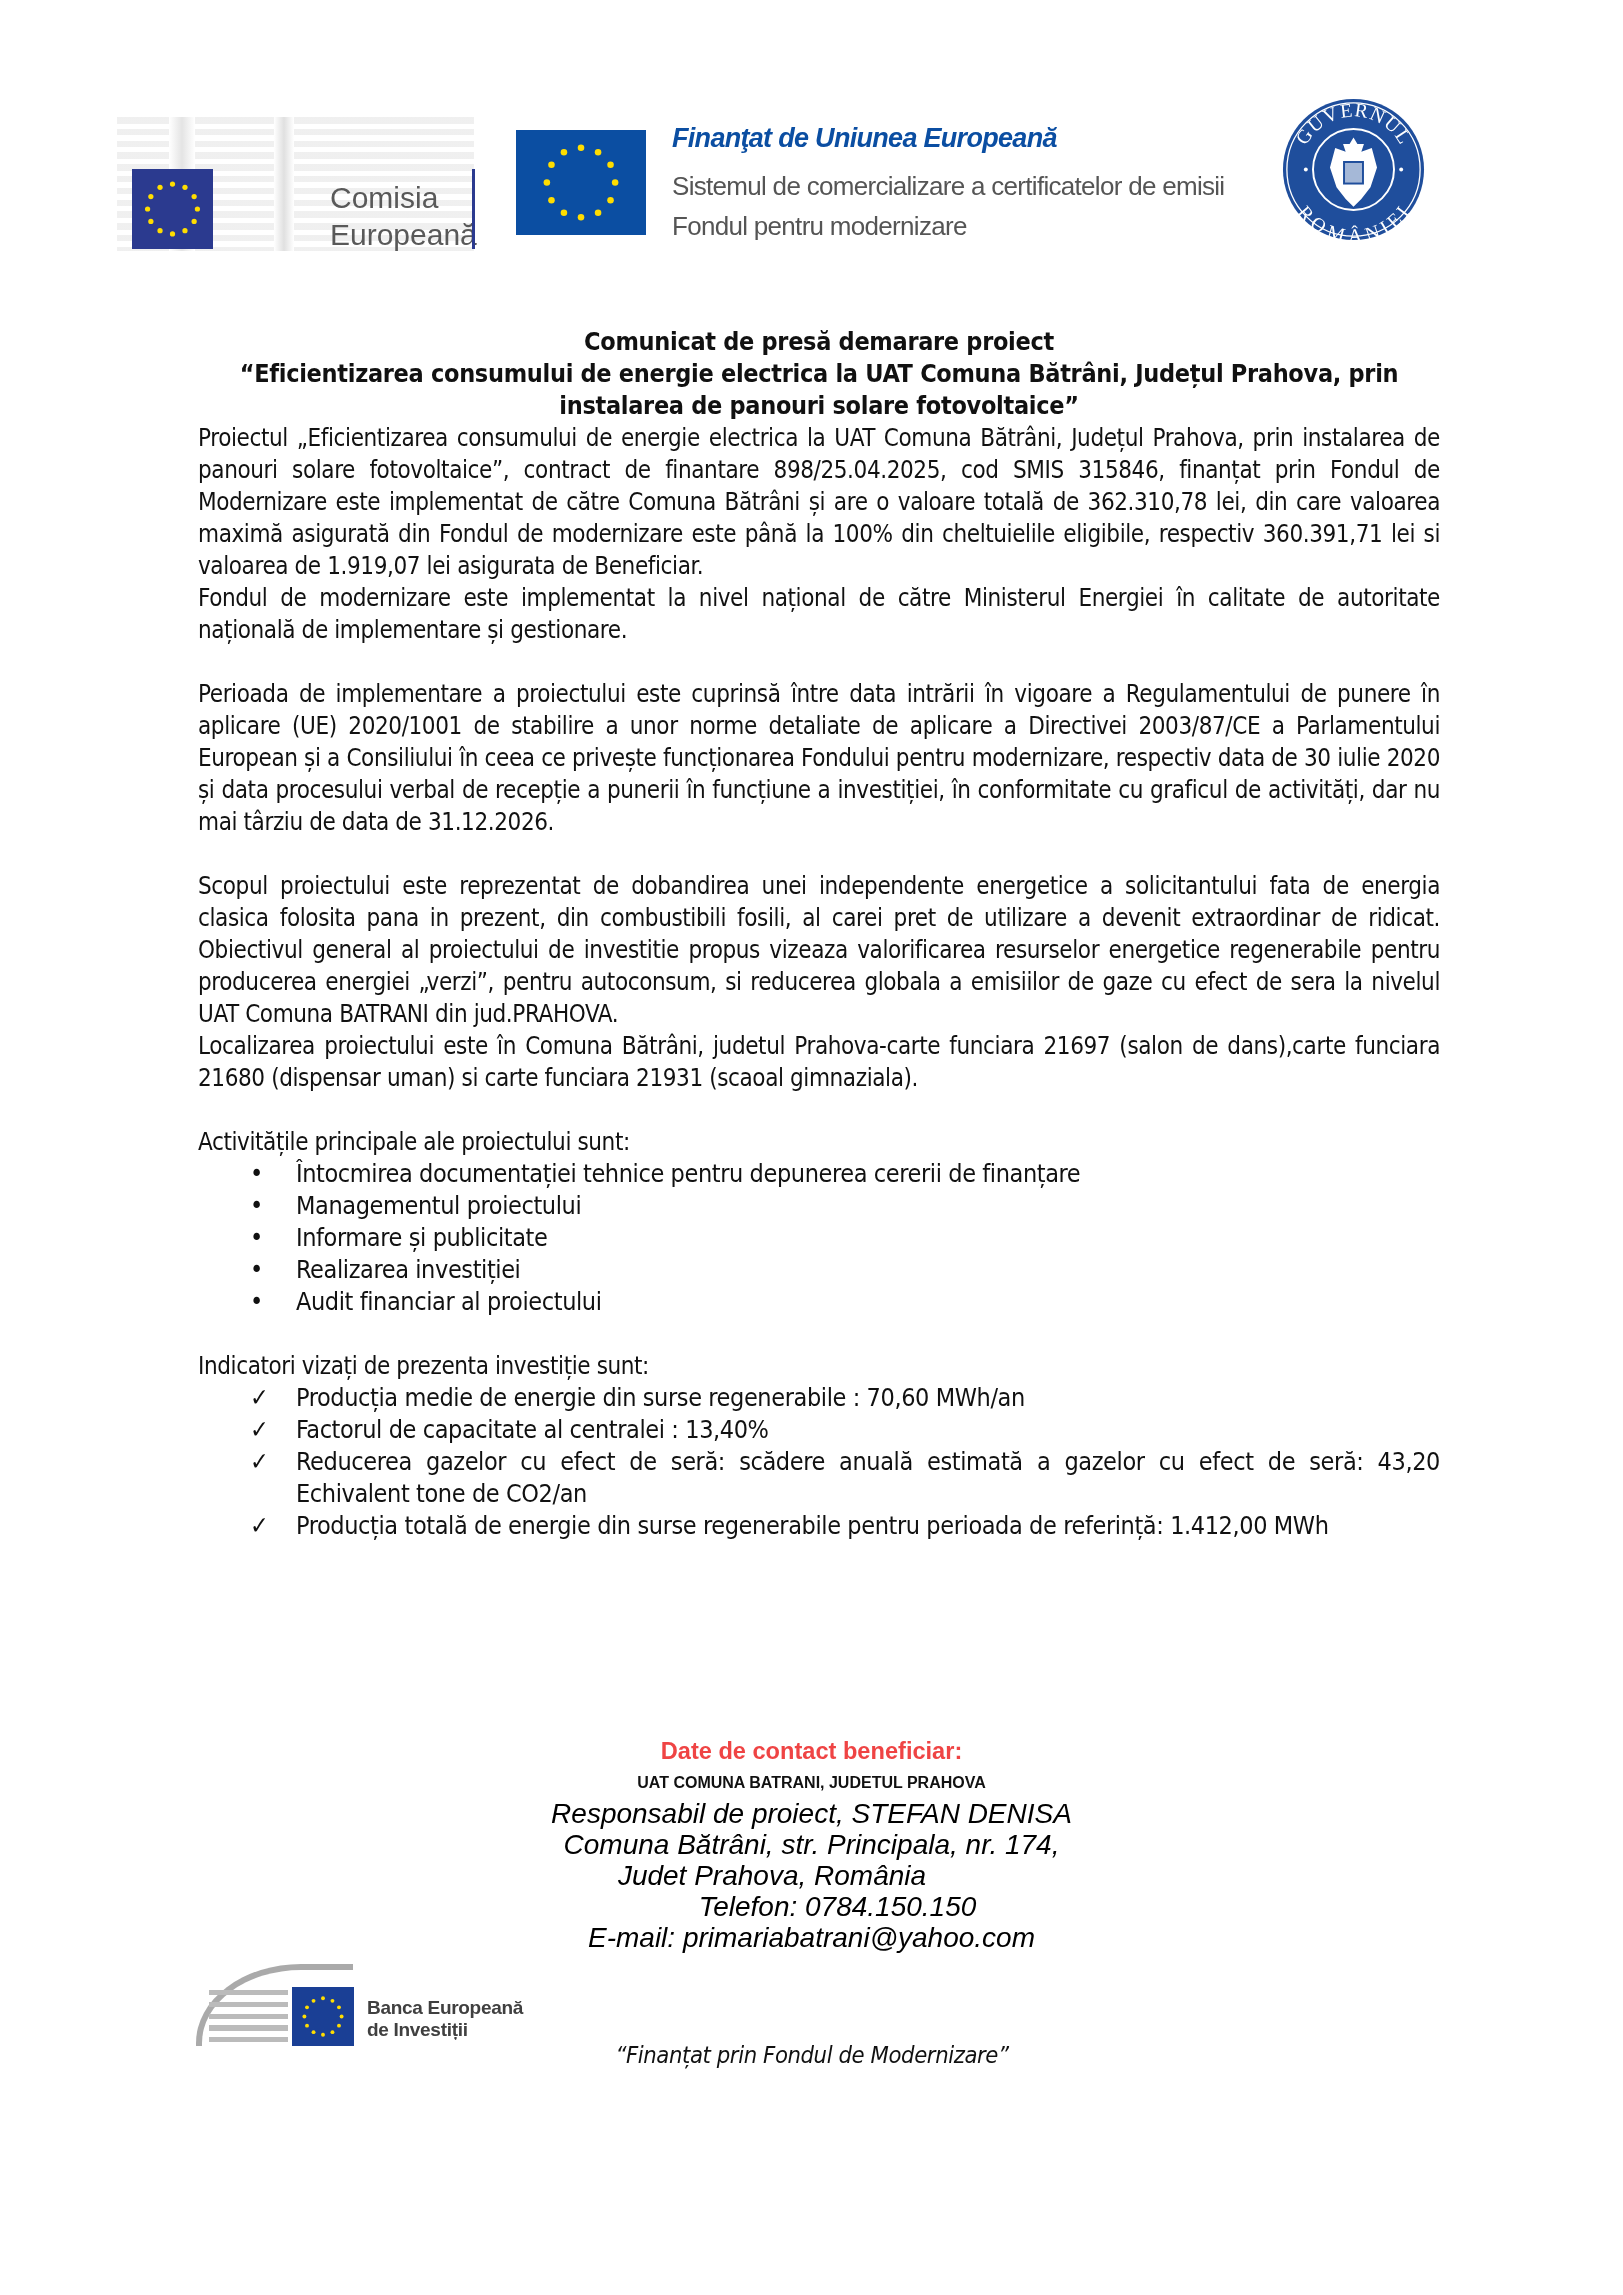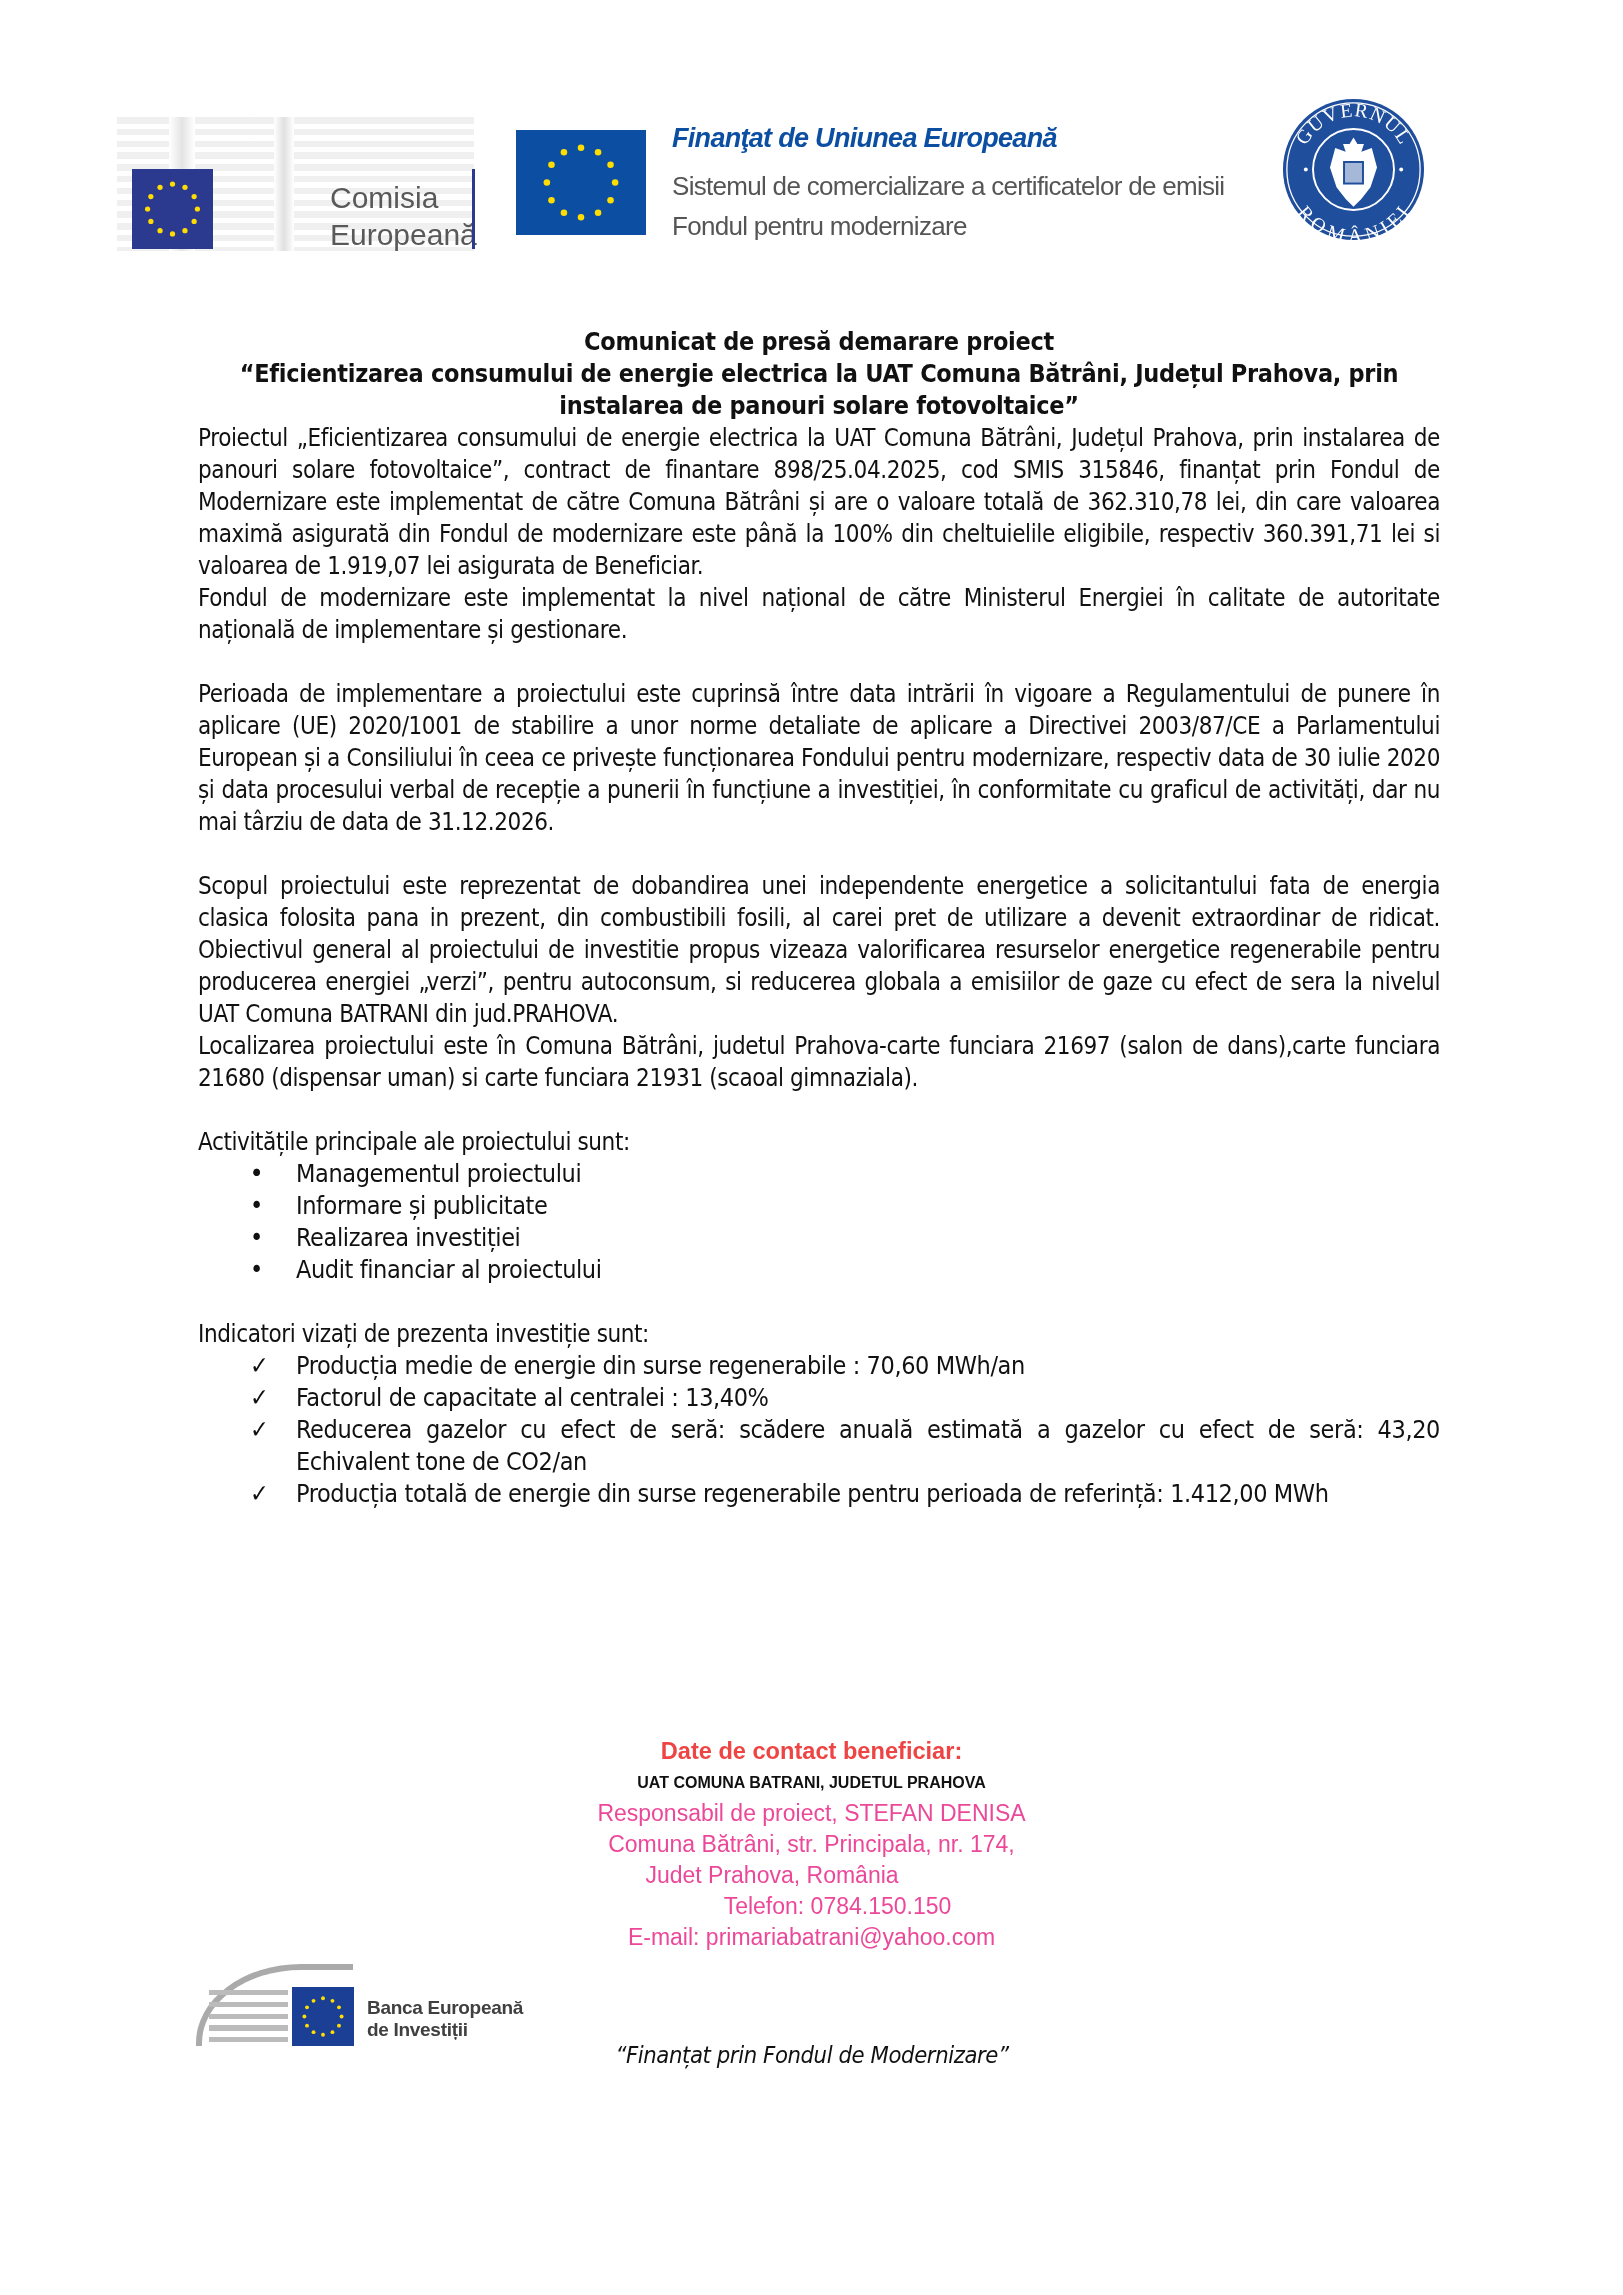--- a/index.html
+++ b/index.html
@@ -30,21 +30,21 @@
   .para { font-size:24px; line-height:32px; text-align:justify; margin:0; letter-spacing:-0.4px; }
   .gap { height: 32px; }
   .list { margin:0; padding:0; list-style:none; }
   .list li { position:relative; padding-left:98px; font-size:25px; line-height:32px; letter-spacing:-0.4px; text-align:justify; }
   .bullet { position:absolute; left:52px; top:0; }
 
   
   .contact { left: 458px; top: 1736px; width: 707px; text-align:center; font-family:"Liberation Sans", sans-serif; }
   .contact .c-title { font-weight:bold; font-size:23.6px; line-height:31px; color:#ef4444; }
   .contact .c-org { font-weight:bold; font-size:16px; line-height:31px; color:#111; }
-  .contact .c-line { font-size:23px; line-height:31px; color:#ec4899; }
+  .contact .c-line { font-size:28px; line-height:31px; color:#000000;font-style:italic; }
 
   
   .eib-logo { left: 196px; top: 1964px; width: 340px; height: 82px; }
   .eib-arc { position:absolute; left:0; top:0; width:157px; height:82px; border-top:6.5px solid #aaa; border-left:6.5px solid #aaa; border-top-left-radius:105px 79px; box-sizing:border-box; }
   .eib-lines { position:absolute; left:13px; top:26px; width:79px; height:52px;
                background:repeating-linear-gradient(180deg,#bbb 0 5.2px,transparent 5.2px 11.8px); }
   .eib-flag { position:absolute; left:96px; top:23px; width:62px; height:59px; background:#1a3f95; }
   .eib-text { position:absolute; left:171px; top:33px; font-family:"Liberation Sans", sans-serif; font-weight:bold; font-size:19px; line-height:22px; color:#404040; letter-spacing:-0.3px; }
   .footer-slogan { left: 511px; top: 2041px; width: 602px; text-align:center; font-style:italic; font-size:23.6px; color:#111; letter-spacing:-0.4px; font-family:"DejaVu Sans Condensed","DejaVu Sans",sans-serif; }
 </style>
@@ -136,21 +136,21 @@
   <p class="para">Fondul de modernizare este implementat la nivel național de către Ministerul Energiei în calitate de autoritate națională de implementare și gestionare.</p>
   <div class="gap"></div>
   <p class="para">Perioada de implementare a proiectului este cuprinsă între data intrării în vigoare a Regulamentului de punere în aplicare (UE) 2020/1001 de stabilire a unor norme detaliate de aplicare a Directivei 2003/87/CE a Parlamentului European și a Consiliului în ceea ce privește funcționarea Fondului pentru modernizare, respectiv data de 30 iulie 2020 și data procesului verbal de recepție a punerii în funcțiune a investiției, în conformitate cu graficul de activități, dar nu mai târziu de data de 31.12.2026.</p>
   <div class="gap"></div>
   <p class="para">Scopul proiectului este reprezentat de dobandirea unei independente energetice a solicitantului fata de energia clasica folosita pana in prezent, din combustibili fosili, al carei pret de utilizare a devenit extraordinar de ridicat. Obiectivul general al proiectului de investitie propus vizeaza valorificarea resurselor energetice regenerabile pentru producerea energiei „verzi”, pentru autoconsum, si reducerea globala a emisiilor de gaze cu efect de sera la nivelul UAT Comuna BATRANI din jud.PRAHOVA.</p>
   <p class="para">Localizarea proiectului este în Comuna Bătrâni, judetul Prahova-carte funciara  21697 (salon de dans),carte funciara 21680 (dispensar uman) si carte funciara 21931 (scaoal gimnaziala).</p>
   <div class="gap"></div>
 
   <p class="para">Activitățile principale ale proiectului sunt:</p>
   <ul class="list">
-    <li><span class="bullet">•</span></li>
+    <li><span class="bullet">•</span><span>Întocmirea documentației tehnice pentru depunerea cererii de finanțare</span></li>
     <li><span class="bullet">•</span><span>Managementul proiectului</span></li>
     <li><span class="bullet">•</span><span>Informare și publicitate</span></li>
     <li><span class="bullet">•</span><span>Realizarea investiției</span></li>
     <li><span class="bullet">•</span><span>Audit financiar al proiectului</span></li>
   </ul>
   <div class="gap"></div>
 
   <p class="para">Indicatori vizați de prezenta investiție sunt:</p>
   <ul class="list">
     <li><span class="bullet">✓</span><span>Producția medie de energie din surse regenerabile : 70,60 MWh/an</span></li>

